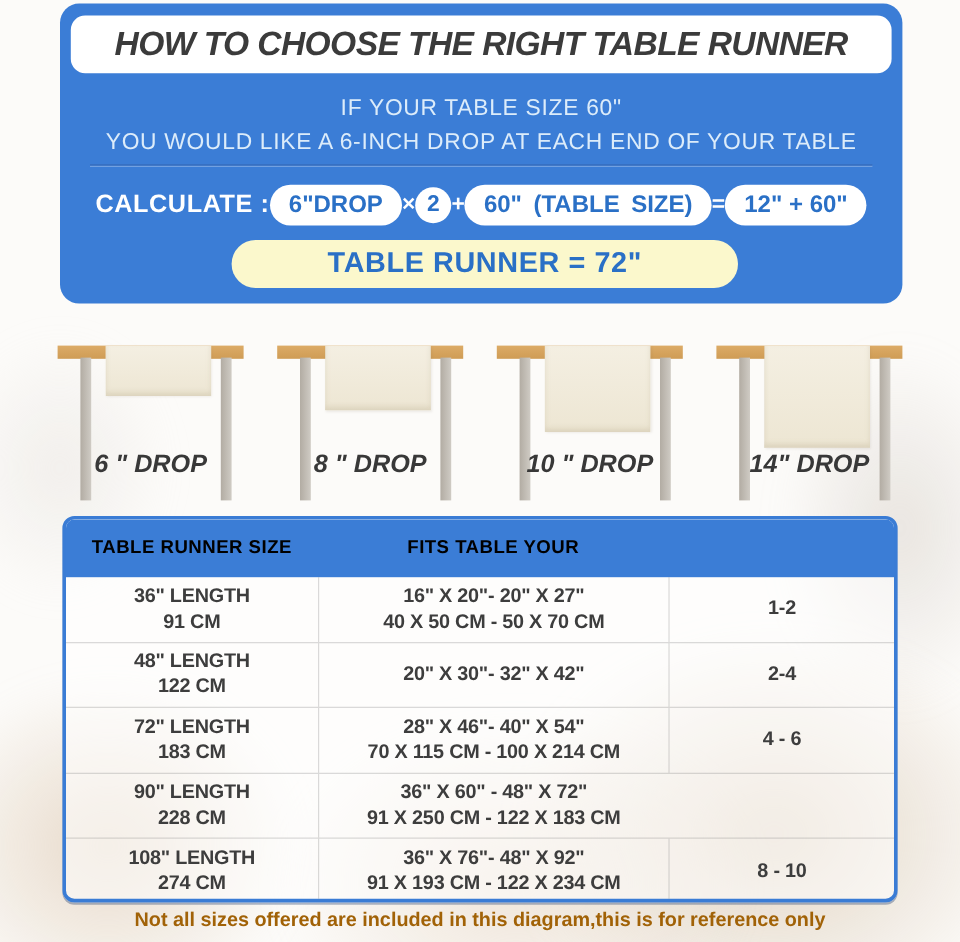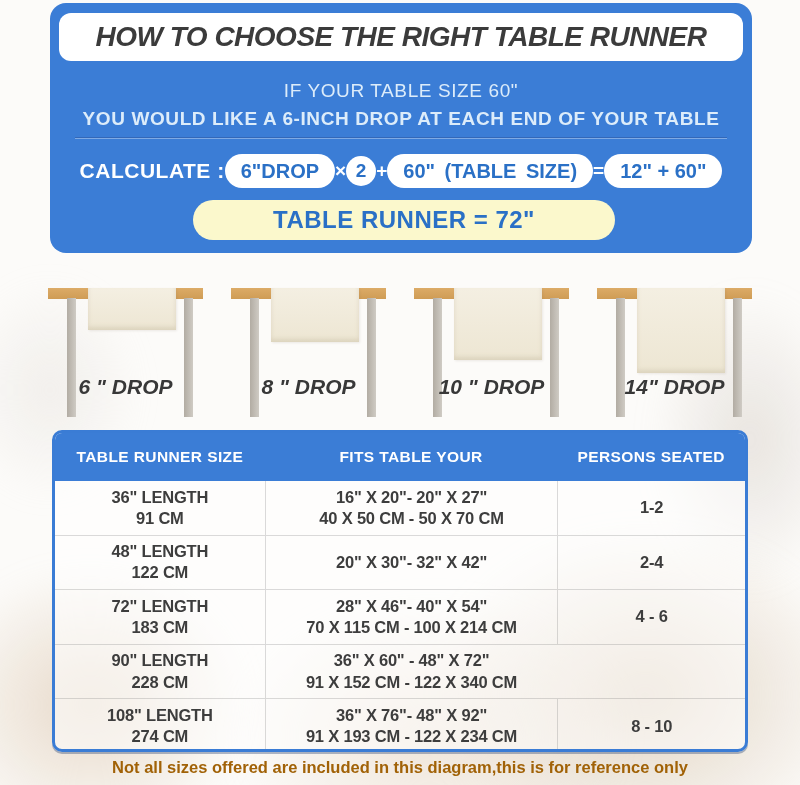--- a/index.html
+++ b/index.html
@@ -31,21 +31,21 @@
     background:#ffffff; border-radius:12px;
     display:flex; align-items:center; justify-content:center;
   }
   .title-text {
     font-size:28px; font-weight:bold; font-style:italic; color:#3b3b3b;
     letter-spacing:-0.5px; white-space:nowrap;
   }
   .sub { position:absolute; left:0; right:0; text-align:center;
     color:#dcecfa; font-size:19px; letter-spacing:0.6px; }
   .sub.s1 { top:77px; }
-  .sub.s2 { top:105px;font-weight:bold; }
+  .sub.s2 { top:105px; }
   .hero-divider { position:absolute; left:25px; right:25px; top:134px; height:0;
     border-top:1px solid rgba(40,75,140,0.40); border-bottom:1px solid rgba(255,255,255,0.35); }
   .calc-row {
     position:absolute; left:0; right:0; top:151px; height:34px;
     display:flex; align-items:center; justify-content:center; gap:0;
   }
   .calc-label { color:#ffffff; font-weight:bold; font-size:21px; letter-spacing:0.5px; }
   .pill {
     background:#ffffff; color:#2a70c6; font-weight:bold; font-size:20px;
     height:34px; line-height:34px; border-radius:17px; padding:0 16px; white-space:nowrap;
@@ -91,21 +91,21 @@
   
   .size-table {
     position:absolute; left:52px; top:430px; width:696px; height:322px;
     border:3px solid #3a7cd5; border-radius:10px; overflow:hidden;
     background:rgba(255,255,255,0.55);
     box-shadow:0 2px 0 rgba(25,55,105,0.35);
     box-sizing:border-box;
   }
   .thead { height:48px; background:#3b7dd6; display:grid;
     grid-template-columns:30.4% 42.4% 27.2%; }
-  .th { color:#ffffff; font-weight:bold; font-size:15.5px; letter-spacing:0.4px;
+  .th { color:#000000; font-weight:bold; font-size:15.5px; letter-spacing:0.4px;
     display:flex; align-items:center; justify-content:center; text-align:center; }
   .trow { display:grid; grid-template-columns:30.4% 42.4% 27.2%; height:53.6px; }
   .trow + .trow { border-top:1px solid rgba(125,125,125,0.28); }
   .cell {
     display:flex; flex-direction:column; align-items:center; justify-content:center;
     text-align:center; color:#3d3d3d; font-weight:bold; font-size:16.5px; line-height:1.28;
     height:100%; letter-spacing:-0.2px;
   }
   .cell.c2, .cell.c3 { border-left:1px solid rgba(125,125,125,0.28); }
 
@@ -175,21 +175,20 @@
       <div class="leg r"></div>
       <div class="runner"></div>
       <div class="drop-label">14" DROP</div>
     </div>
   </div>
 
   <div class="size-table">
     <div class="thead">
       <div class="th">TABLE RUNNER SIZE</div>
       <div class="th">FITS TABLE YOUR</div>
-      <div class="th">PERSONS SEATED</div>
     </div>
     <div class="tbody">
 
       <div class="trow">
         <div class="cell c1">
           <span>36" LENGTH</span>
           <span>91 CM</span>
         </div>
         <div class="cell c2">
           <span>16" X 20"- 20" X 27"</span>
@@ -221,21 +220,21 @@
         <div class="cell c3">4 - 6</div>
       </div>
 
       <div class="trow">
         <div class="cell c1">
           <span>90" LENGTH</span>
           <span>228 CM</span>
         </div>
         <div class="cell c2">
           <span>36" X 60" - 48" X 72"</span>
-          <span>91 X 152 CM - 122 X 340 CM</span>
+          <span>91 X 250 CM - 122 X 183 CM</span>
         </div>
       </div>
 
       <div class="trow">
         <div class="cell c1">
           <span>108" LENGTH</span>
           <span>274 CM</span>
         </div>
         <div class="cell c2">
           <span>36" X 76"- 48" X 92"</span>

